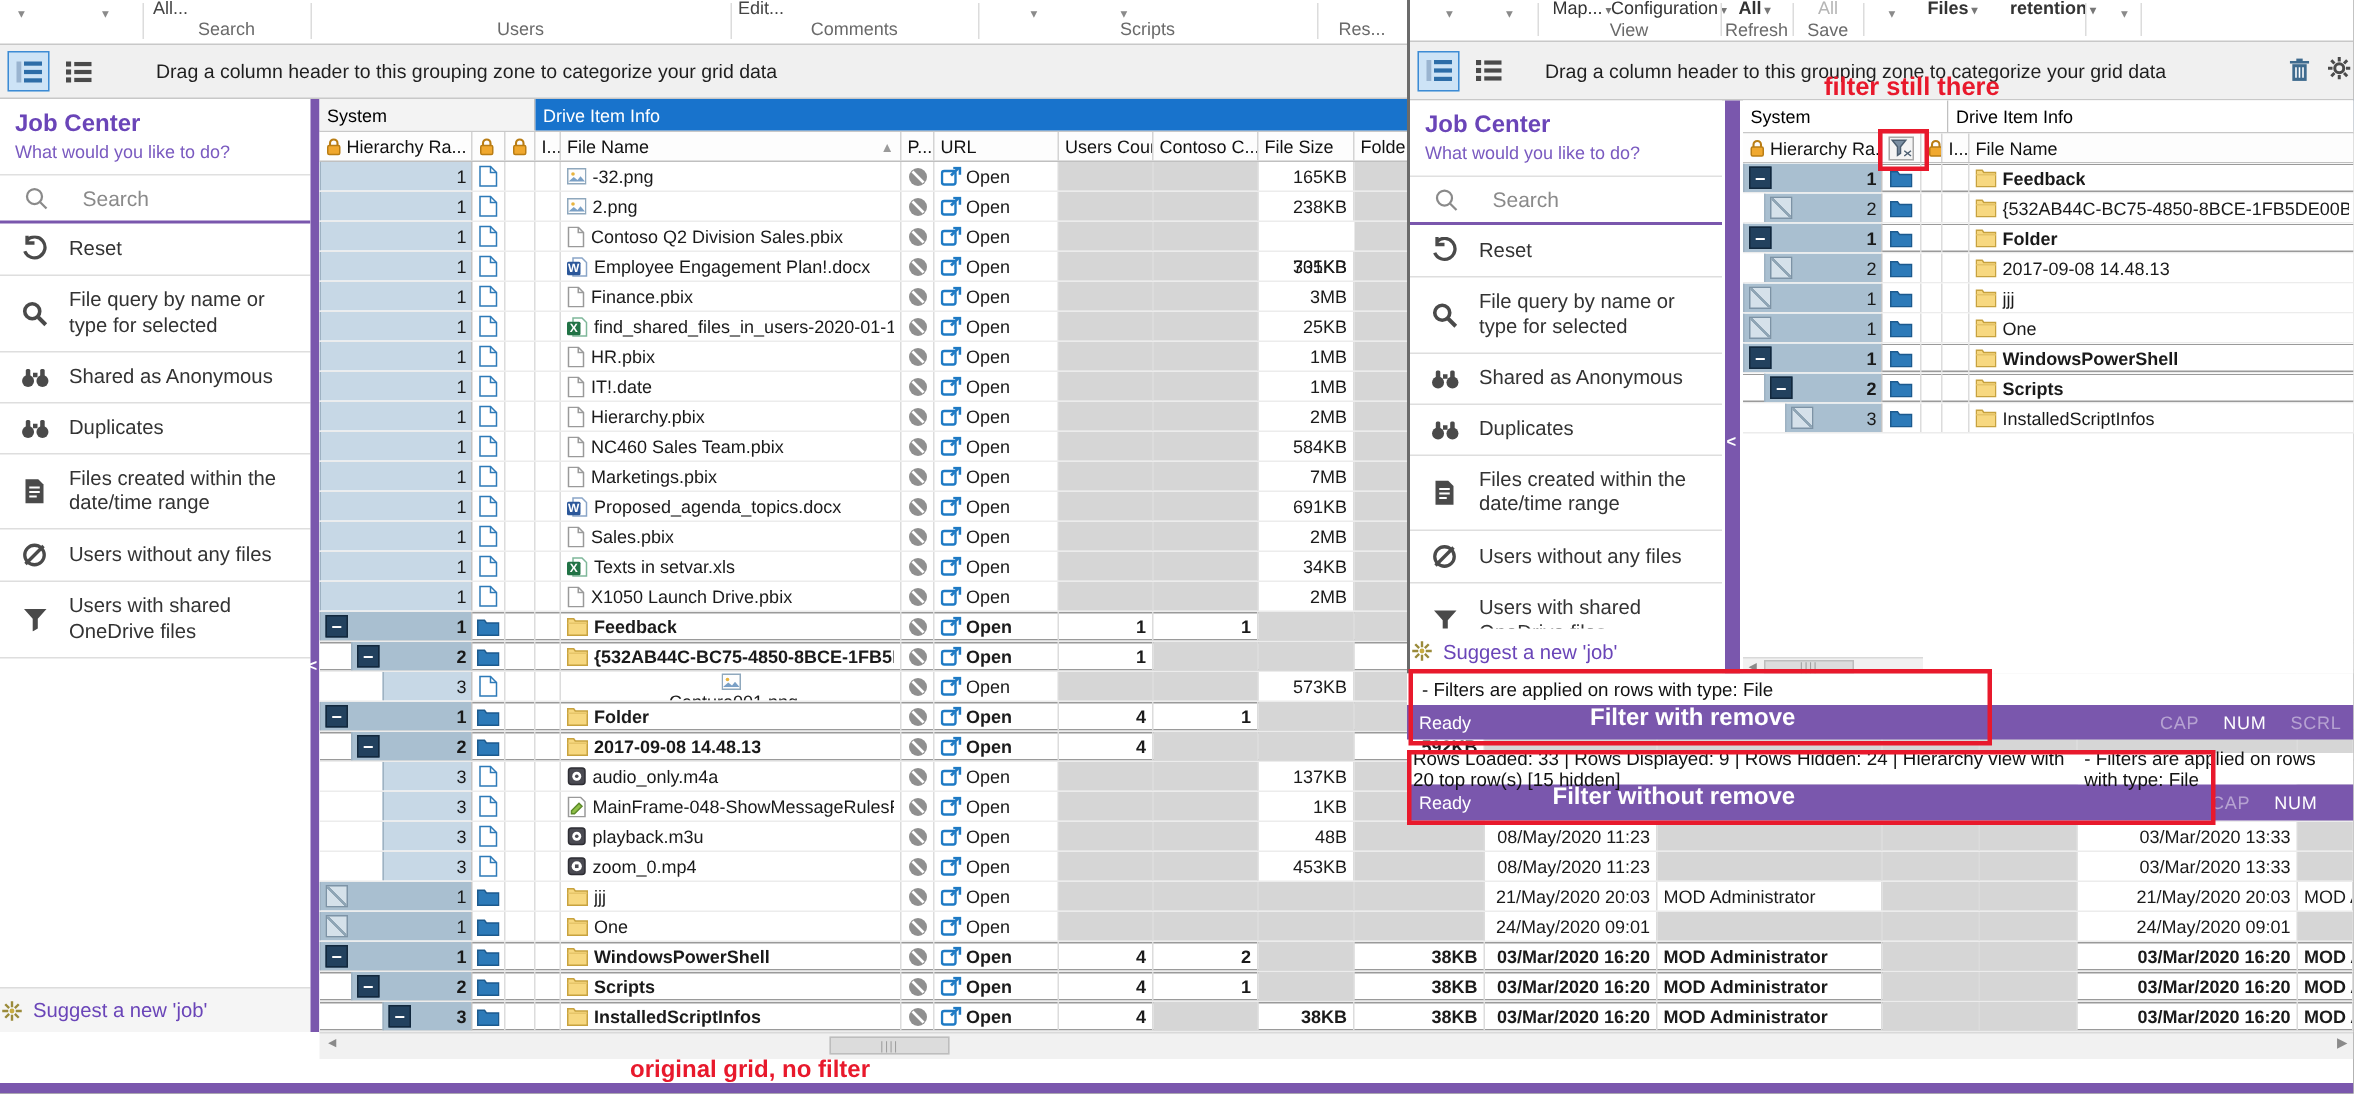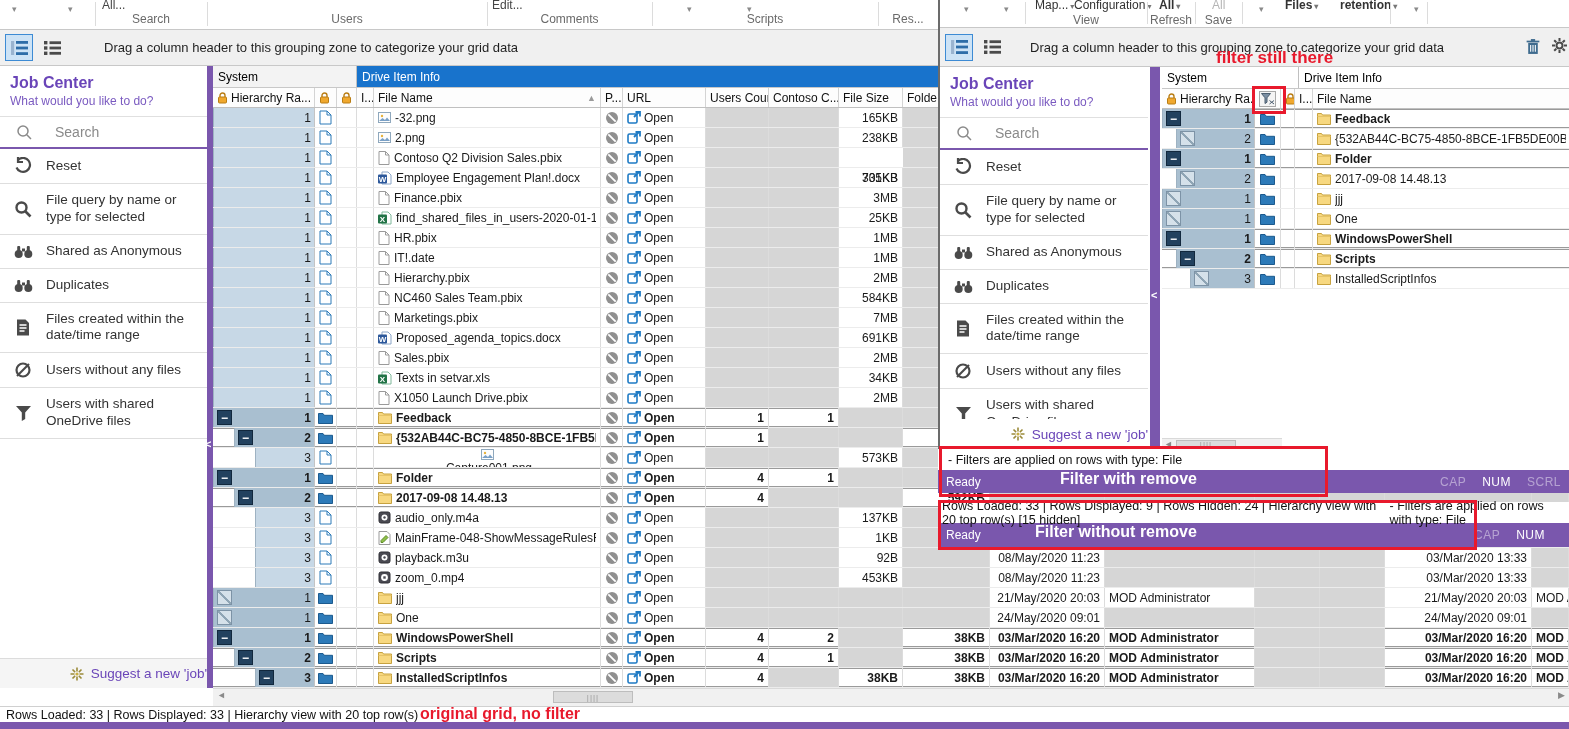--- a/index.html
+++ b/index.html
@@ -25,21 +25,21 @@
   
   .sidebar{background:#fff;overflow:hidden;}
   .sb-title{color:#6a45b8;font-weight:bold;font-size:16px;padding:8px 0 0 10px;}
   .sb-sub{color:#7a5ac0;font-size:12px;padding:2px 0 8px 10px;border-bottom:1px solid #e0e0e0;}
   .sb-search{display:flex;align-items:center;height:32px;border-bottom:2px solid #7a57ad;padding-left:16px;}
   .sb-search .lbl{color:#8a8a8a;font-size:14px;margin-left:22px;}
   .sb-item{display:flex;align-items:center;padding:8px 6px 8px 0;border-bottom:1px solid #dedede;cursor:default;}
   .sb-item .ico{width:46px;display:flex;justify-content:center;flex:none;}
   .sb-item .lab{color:#333;font-size:13.5px;line-height:1.25;}
   .sb-suggest{position:absolute;left:0;right:0;bottom:0;height:30px;background:#f5f5f5;border-top:1px solid #dcdcdc;
-              display:flex;align-items:center;justify-content:flex-end;color:#6a45b8;font-size:13.5px;}
+              display:flex;align-items:center;justify-content:flex-start;color:#6a45b8;font-size:13.5px;}
   .vstrip{background:#7a57ad;}
   .vchev{position:absolute;color:#fff;font-weight:bold;font-size:11px;left:-2px;}
   
   .band{display:flex;height:22px;border-bottom:1px solid #c8c8c8;}
   .band .b-sys{background:#f3f3f3;color:#000;border-right:1px solid #c0c0c0;display:flex;align-items:center;padding-left:5px;}
   .band .b-dii{background:#1873cc;color:#fff;display:flex;align-items:center;padding-left:5px;flex:1;}
   .band.plain .b-dii{background:#fff;color:#000;border-right:1px solid #c8c8c8;}
   .hdr{display:flex;height:20px;border-bottom:1px solid #c0c0c0;background:#fdfdfd;}
   .hcell{display:flex;align-items:center;padding:0 4px;border-right:1px solid #d4d4d4;overflow:hidden;
          white-space:nowrap;height:100%;color:#111;}
@@ -1612,21 +1612,21 @@
                   <rect x="1" y="3" width="9" height="9" rx="1.5" fill="#fff" stroke="#1e7ac4" stroke-width="1.6"></rect>
                   <path d="M7 6l5-5" stroke="#1e7ac4" stroke-width="1.8" fill="none"></path>
                   <path d="M8.5 1H13v4.5" fill="none" stroke="#1e7ac4" stroke-width="1.8"></path>
                 </svg>
               </span>
               <span>Open</span>
             </span>
           </div>
           <div class="cell num grayed" style="width: 63px;"></div>
           <div class="cell num grayed" style="width: 70px;"></div>
-          <div class="cell num" style="width: 64px;">92B</div>
+          <div class="cell num" style="width: 64px;">48B</div>
           <div class="cell num grayed" style="width: 87px;"></div>
           <div class="cell num" style="width: 115px;">08/May/2020 11:23</div>
           <div class="cell grayed" style="width: 150px;"></div>
           <div class="cell grayed" style="width: 65px;"></div>
           <div class="cell grayed" style="width: 65px;"></div>
           <div class="cell num" style="width: 147px;">03/Mar/2020 13:33</div>
           <div class="cell grayed" style="flex: 1 1 0%;"></div>
         </div>
         <div class="grow">
           <div class="cell hier" style="width: 102px;">
@@ -1973,23 +1973,20 @@
         </div>
       </div>
   </div>
 
   <div class="abs hscroll" style="left:213px;top:688px;width:1356px;height:18px;">
     <span class="hs-arrow" style="left:4px;">◄</span>
     <span class="hs-thumb" style="left:340px;width:80px;">||||</span>
     <span class="hs-arrow" style="right:4px;">▶</span>
   </div>
 
-  <div class="abs statusline" style="left:0;top:706px;width:1569px;height:16px;padding-left:6px;">
-    <span>Rows Loaded: 33  |  Rows Displayed: 33  |  Hierarchy view with 20 top row(s)</span>
-  </div>
   <div class="abs readybar" style="left:0;top:722px;width:1569px;height:7px;"></div>
 
   <div class="abs overlay-app" style="left:938px;top:0;width:631px;height:449px;">
     <div class="ribbon" style="position:relative;height:28px;">
       <span class="rb-caret" style="left:24px;">▾</span>
       <span class="rb-caret" style="left:64px;">▾</span>
       <span class="rb-item" style="left:95px;"><span>Map...</span><span class="car">▾</span></span>
       <span class="rb-item" style="left:134px;"><span>Configuration</span><span class="car">▾</span></span>
       <span class="rb-item" style="left:219px;font-weight:bold;"><span>All</span><span class="car">▾</span></span>
       <span class="rb-item dis" style="left:272px;"><span>All</span></span>

